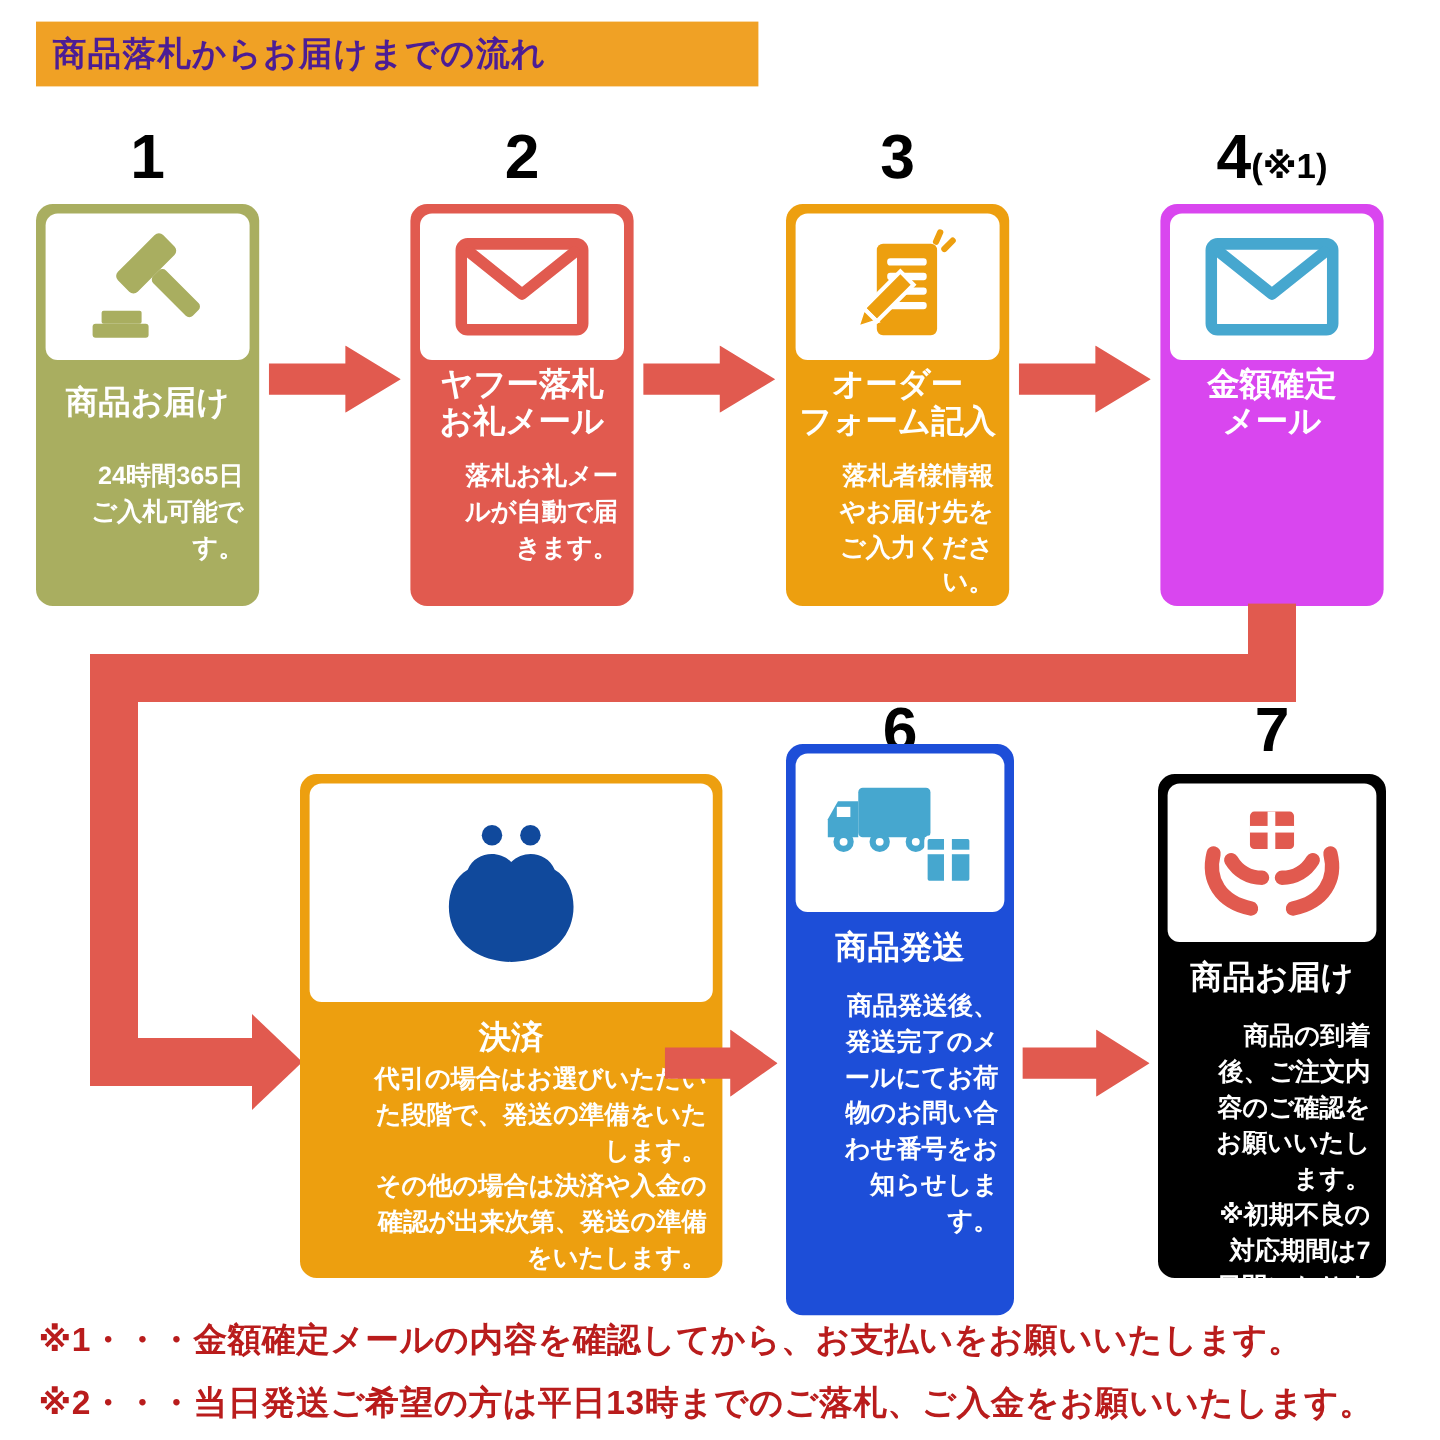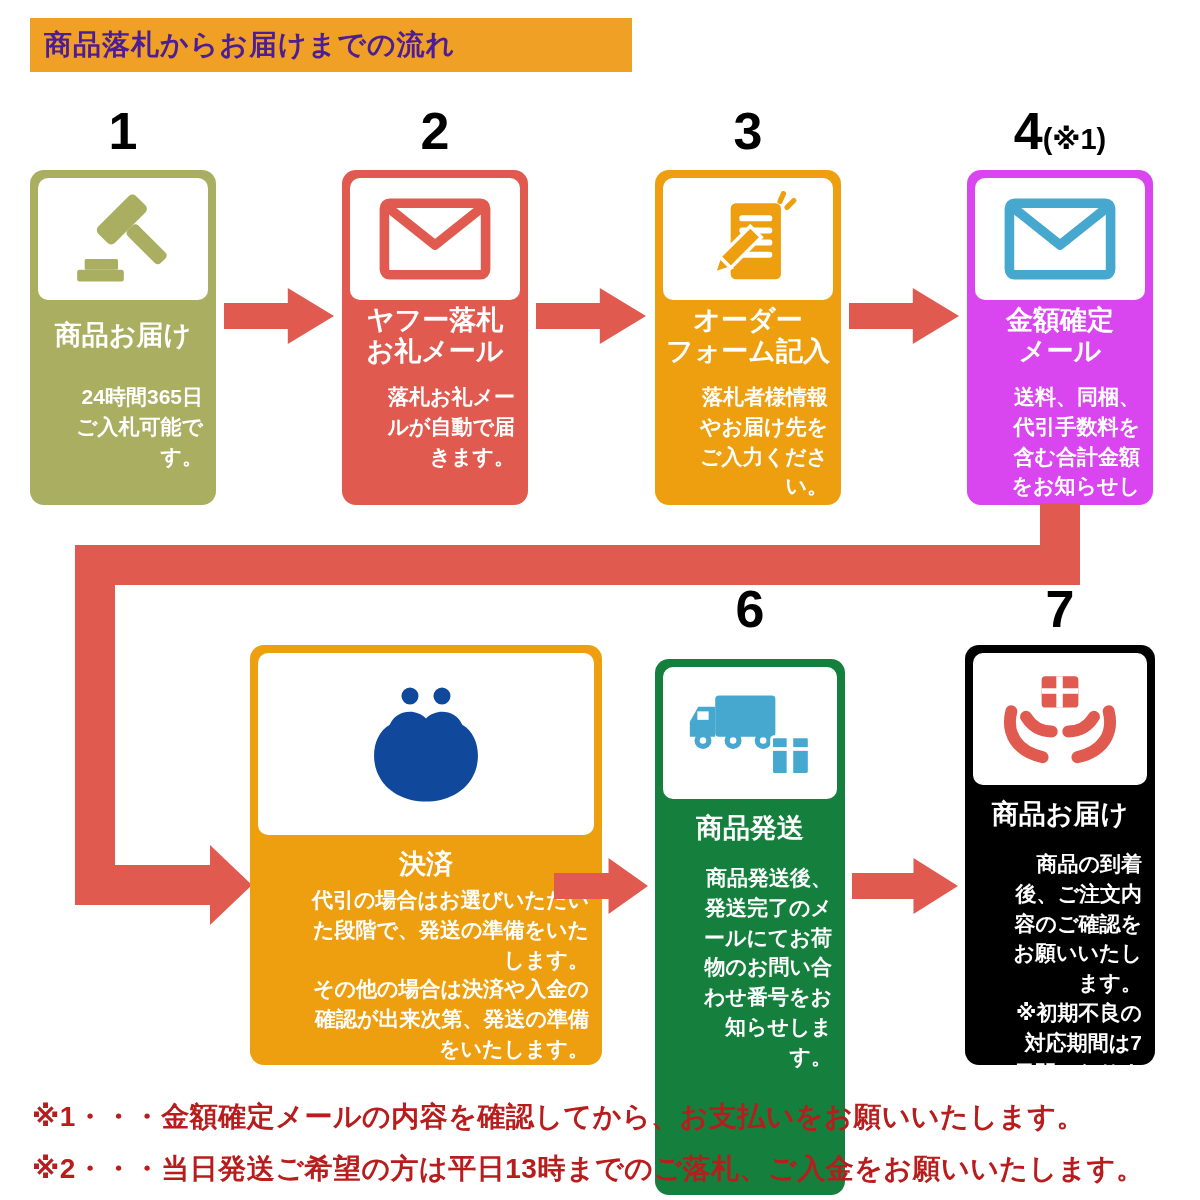--- a/index.html
+++ b/index.html
@@ -36,21 +36,21 @@
   .c1,.c2,.c3,.c4{top:170px;width:186px;height:335px;}
   .c1{left:30px;background:#A9AE60;}
   .c2{left:342px;background:#E15A4F;}
   .c3{left:655px;background:#ED9F0F;}
   .c4{left:967px;background:#d946ef;text-decoration:underline;}
   .c1 .panel,.c2 .panel,.c3 .panel,.c4 .panel{height:122px;}
   .c1 .label,.c2 .label,.c3 .label,.c4 .label{top:134px;height:64px;}
   .c1 .desc,.c2 .desc,.c3 .desc,.c4 .desc{top:212px;}
   
   .c5{left:250px;top:645px;width:352px;height:420px;background:#ED9F0F;}
-  .c6{left:655px;top:659px;width:190px;height:536px;background:#15803d;}
+  .c6{left:655px;top:620px;width:190px;height:476px;background:#1d4ed8;}
   .c7{left:965px;top:645px;width:190px;height:420px;background:#000000;}
   .c5 .panel{height:182px;}
   .c5 .label{top:196px;height:48px;}
   .c5 .desc{top:240px;}
   .c6 .panel,.c7 .panel{height:132px;}
   .c6 .label,.c7 .label{top:146px;height:48px;}
   .c6 .desc,.c7 .desc{top:204px;}
   .arrow{position:absolute;}
   .arrow svg{display:block;width:100%;height:100%;}
   .seg{position:absolute;background:#E15A4F;}
@@ -132,21 +132,20 @@
 
   <div class="card c4">
     <div class="panel">
       <svg viewBox="0 0 128 94" width="112" height="82">
         <rect x="6" y="6" width="116" height="82" rx="6" fill="none" stroke="#46A7CF" stroke-width="11"></rect>
         <path d="M14,14 L64,54 L114,14" fill="none" stroke="#46A7CF" stroke-width="11" stroke-linejoin="round" stroke-linecap="round"></path>
       </svg>
     </div>
     <div class="label">金額確定
 メール</div>
-    <div class="desc">送料、同梱、代引手数料を含む合計金額をお知らせします。</div>
   </div>
 
   <div class="arrow" style="left:224px;top:288px;width:110px;height:56px;">
     <svg viewBox="0 0 100 56" preserveAspectRatio="none">
         <polygon points="0,15 58,15 58,0 100,28 58,56 58,41 0,41" fill="#E15A4F"></polygon>
       </svg>
   </div>
   <div class="arrow" style="left:536px;top:288px;width:110px;height:56px;">
     <svg viewBox="0 0 100 56" preserveAspectRatio="none">
         <polygon points="0,15 58,15 58,0 100,28 58,56 58,41 0,41" fill="#E15A4F"></polygon>

